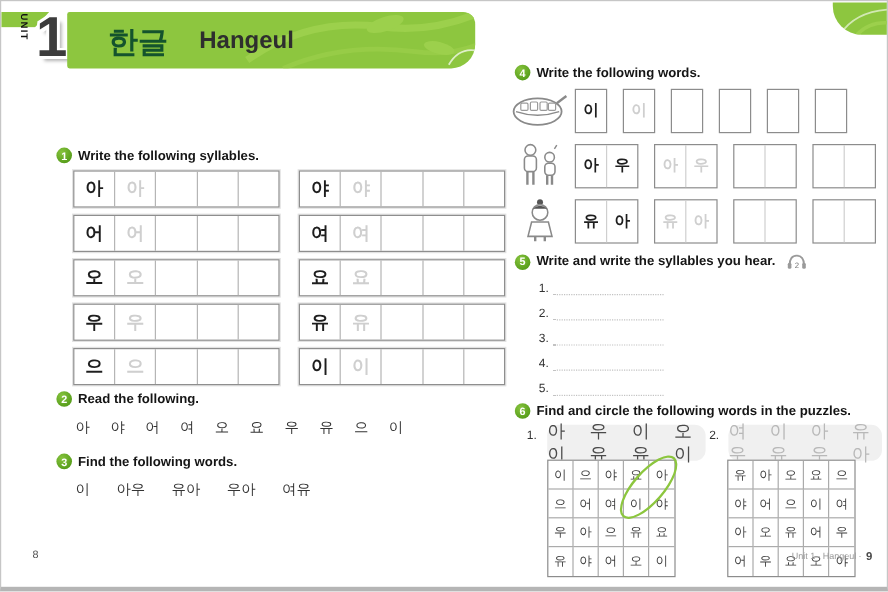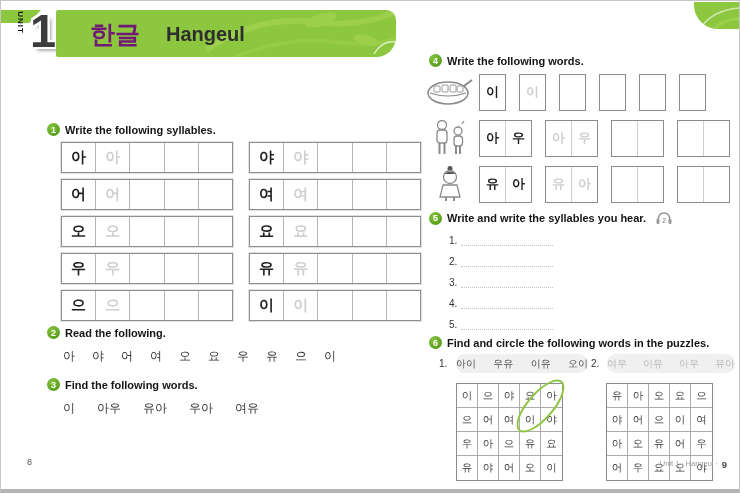--- a/index.html
+++ b/index.html
@@ -4,21 +4,21 @@
 <style>
   html,body{margin:0;padding:0;background:#e8e8e8;}
   *{box-sizing:border-box;font-family:"Liberation Sans","DejaVu Sans",sans-serif;}
   #page{position:relative;width:740px;height:493px;background:#fff;
         border:1px solid #c6c6c6;border-bottom:4px solid #b5b5b5;overflow:hidden;}
 
   
   .banner{position:absolute;left:55px;top:9px;width:340px;height:47px;
           background:#8dc63f;border-radius:2px 10px 20px 2px;overflow:hidden;}
   .banner svg{position:absolute;right:0;top:0;}
-  .title-ko{position:absolute;left:34px;top:8px;font-size:25px;font-weight:bold;color:#701a75;}
+  .title-ko{position:absolute;left:34px;top:8px;font-size:25px;font-weight:bold;color:#14532d;}
   .title-en{position:absolute;left:110px;top:13px;font-size:20px;font-weight:bold;color:#2e2e2e;}
   .corner-tri{position:absolute;left:0;top:9px;width:40px;height:13px;background:#8dc63f;
               clip-path:polygon(0 0,100% 0,70% 100%,0 100%);}
   .unit-label{position:absolute;left:8px;top:17px;font-size:8px;font-weight:bold;color:#111;
               letter-spacing:1px;transform:rotate(90deg);transform-origin:center;}
   .unit-number{position:absolute;left:29px;top:2px;font-size:47px;font-weight:800;color:#3c3c3c;
      text-shadow:-2px -2px 0 #fff,2px -2px 0 #fff,-2px 2px 0 #fff,2px 2px 0 #fff,
                  -2px 0 0 #fff,2px 0 0 #fff,0 -2px 0 #fff,0 2px 0 #fff,4px 4px 3px rgba(0,0,0,.3);}
   .corner-right{position:absolute;left:693px;top:1px;width:46px;height:27px;background:#8dc63f;
                 border-radius:0 0 0 24px;overflow:hidden;}
@@ -63,22 +63,22 @@
          border-right:1px solid #cfcfcf;}
   .bcell:last-child{border-right:none;}
 
   
   #ex5-blanks{position:absolute;left:448px;top:234px;display:flex;flex-direction:column;gap:10px;}
   .blank-line{display:flex;align-items:flex-end;font-size:10px;color:#333;}
   .dotline{display:inline-block;width:92px;border-bottom:1.5px dotted #c2c2c2;margin-left:4px;height:11px;}
 
   
   .puz-label{position:absolute;font-size:10px;color:#333;}
-  .bank{position:absolute;background:#f0f0f0;border-radius:9px;height:19px;display:flex;
-        align-items:center;justify-content:space-between;gap:9px;font-size:10px;}
+  .bank{position:absolute;background:#f0f0f0;border-radius:9px;height:30px;display:flex;
+        align-items:center;justify-content:center;gap:9px;font-size:15px;}
   #bank1{left:455px;top:353px;width:132px;color:#4a4a4a;}
   #bank2{left:606px;top:353px;width:128px;color:#b8b8b8;}
   .puz-grid{position:absolute;display:grid;grid-template-columns:repeat(5,21px);
             grid-auto-rows:24px;border:1px solid #8c8c8c;background:#fff;}
   #grid1{left:455px;top:382px;}
   #grid2{left:605px;top:382px;}
   .pcell{border-right:1px solid #ababab;border-bottom:1px solid #ababab;display:flex;
          align-items:center;justify-content:center;font-size:10.5px;color:#3d3d3d;}
   .pcell:nth-child(5n){border-right:none;}
   .pcell:nth-last-child(-n+5){border-bottom:none;}

